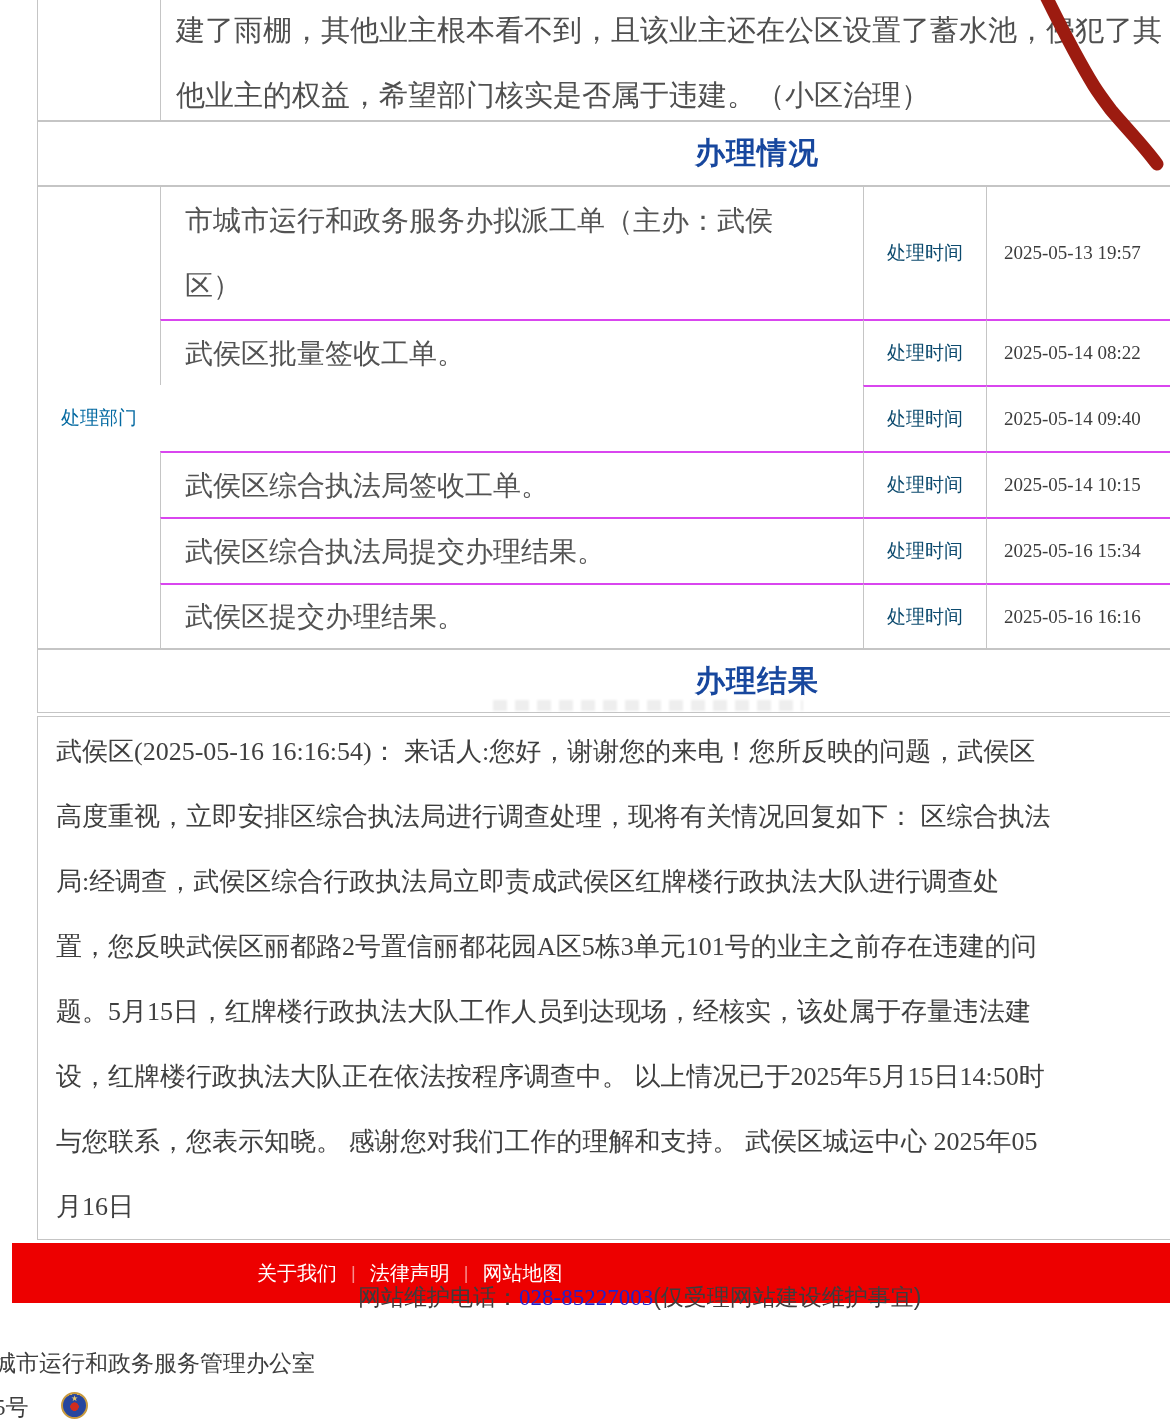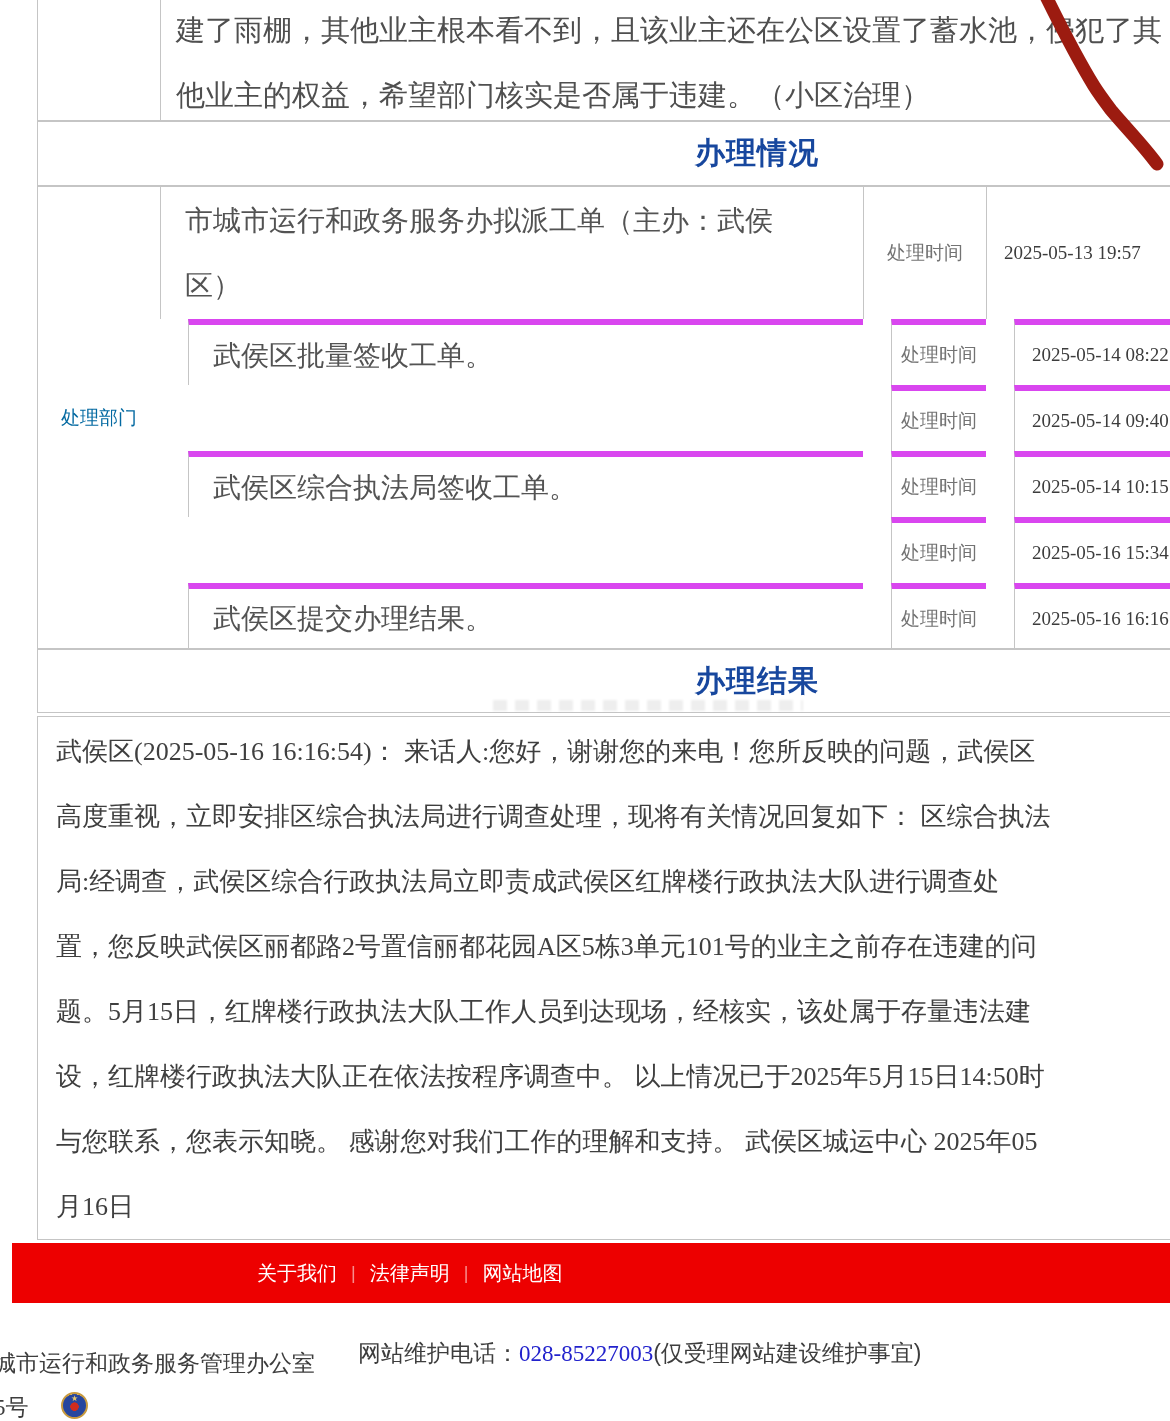--- a/index.html
+++ b/index.html
@@ -21,24 +21,24 @@
   .band-processing{top:121px;height:65px;}
   .band-result{top:649px;height:64px;}
 
   
   .sec-rows{top:186px;height:463px;}
   .rows-grid{display:grid;width:100%;height:100%;
     grid-template-columns:122px 703px 123px auto;
     grid-template-rows:132px 66px 66px 66px 66px 65px;}
   .cell{box-sizing:border-box;display:flex;align-items:center;overflow:hidden;}
   .cell.bl{border-left:1px solid #c5c5c5;}
-  .cell.bt{border-top:6px solid #d946ef;margin-left:28px;}
+  .cell.bt{border-top:2px solid #d946ef;}
   .dept-cell{grid-row:1/7;grid-column:1;justify-content:center;font-size:19px;color:#0369a1;}
   .action-cell{padding-left:24px;font-size:28px;color:#535353;line-height:65px;white-space:pre-line;}
-  .time-cell{justify-content:center;font-size:19px;color:#737373;}
+  .time-cell{justify-content:center;font-size:19px;color:#0c4a6e;}
   .date-cell{padding-left:17px;font-size:19px;color:#3c3c3c;
              font-family:"Liberation Serif","DejaVu Serif",serif;white-space:nowrap;}
 
   
   .sec-result{top:716px;height:524px;}
   .result-lines{padding:2px 0 0 18px;}
   .result-line{line-height:65px;font-size:26px;color:#3f3f3f;white-space:nowrap;
                font-family:"Liberation Serif","DejaVu Serif",serif;}
 
   
@@ -51,21 +51,21 @@
 
   
   .redbar{position:absolute;left:12px;top:1243px;width:1170px;height:60px;background:#ED0000;
           display:flex;align-items:center;}
   .redbar-links{display:flex;align-items:center;gap:14px;margin-left:245px;}
   .redbar-link{color:#ffffff;font-size:20px;cursor:pointer;white-space:nowrap;}
   .redbar-sep{color:rgba(255,255,255,.55);font-size:18px;}
 
   
   .foot-line1-org{position:absolute;left:-7px;top:1350px;font-size:23px;color:#3d3d3d;line-height:27px;white-space:nowrap;}
-  .foot-line1-maint{position:absolute;left:358px;top:1340px;font-size:23px;color:#3d3d3d;line-height:27px;white-space:nowrap;}
+  .foot-line1-maint{position:absolute;left:358px;top:1278px;font-size:23px;color:#3d3d3d;line-height:38px;white-space:nowrap;}
   .phone-link{color:#2222CC;font-family:"Liberation Serif","DejaVu Serif",serif;cursor:pointer;}
   .foot-line2-addr{position:absolute;left:-6px;top:1394px;font-size:23px;color:#3d3d3d;line-height:27px;white-space:nowrap;
                    font-family:"Liberation Serif","DejaVu Serif",serif;}
   .beian{position:absolute;left:92px;top:1394px;font-size:23px;color:#3d3d3d;line-height:27px;white-space:nowrap;
          font-family:"Liberation Serif","DejaVu Serif",serif;cursor:pointer;}
   .badge{position:absolute;left:61px;top:1392px;width:27px;height:27px;border-radius:50%;
          box-sizing:border-box;border:2px solid #c89a3e;
          background:radial-gradient(circle at 50% 55%, #cf2c1e 0 4px, #27469e 4.5px 72%, #e7c878 73% 100%);
          cursor:pointer;}
   .badge::before{content:"★";position:absolute;left:50%;top:1px;transform:translateX(-50%);
@@ -102,20 +102,21 @@
         <div class="cell bl bt time-cell" style="grid-row:2;grid-column:3;">处理时间</div>
         <div class="cell bl bt date-cell" style="grid-row:2;grid-column:4;">2025-05-14 08:22</div>
 
         <div class="cell bl bt time-cell" style="grid-row:3;grid-column:3;">处理时间</div>
         <div class="cell bl bt date-cell" style="grid-row:3;grid-column:4;">2025-05-14 09:40</div>
 
         <div class="cell bl bt action-cell" style="grid-row:4;grid-column:2;">武侯区综合执法局签收工单。</div>
         <div class="cell bl bt time-cell" style="grid-row:4;grid-column:3;">处理时间</div>
         <div class="cell bl bt date-cell" style="grid-row:4;grid-column:4;">2025-05-14 10:15</div>
 
+        <div class="cell bl bt action-cell" style="grid-row:5;grid-column:2;">武侯区综合执法局提交办理结果。</div>
         <div class="cell bl bt time-cell" style="grid-row:5;grid-column:3;">处理时间</div>
         <div class="cell bl bt date-cell" style="grid-row:5;grid-column:4;">2025-05-16 15:34</div>
 
         <div class="cell bl bt action-cell" style="grid-row:6;grid-column:2;">武侯区提交办理结果。</div>
         <div class="cell bl bt time-cell" style="grid-row:6;grid-column:3;">处理时间</div>
         <div class="cell bl bt date-cell" style="grid-row:6;grid-column:4;">2025-05-16 16:16</div>
       </div>
     </div>
 
     <div class="section band band-result">

